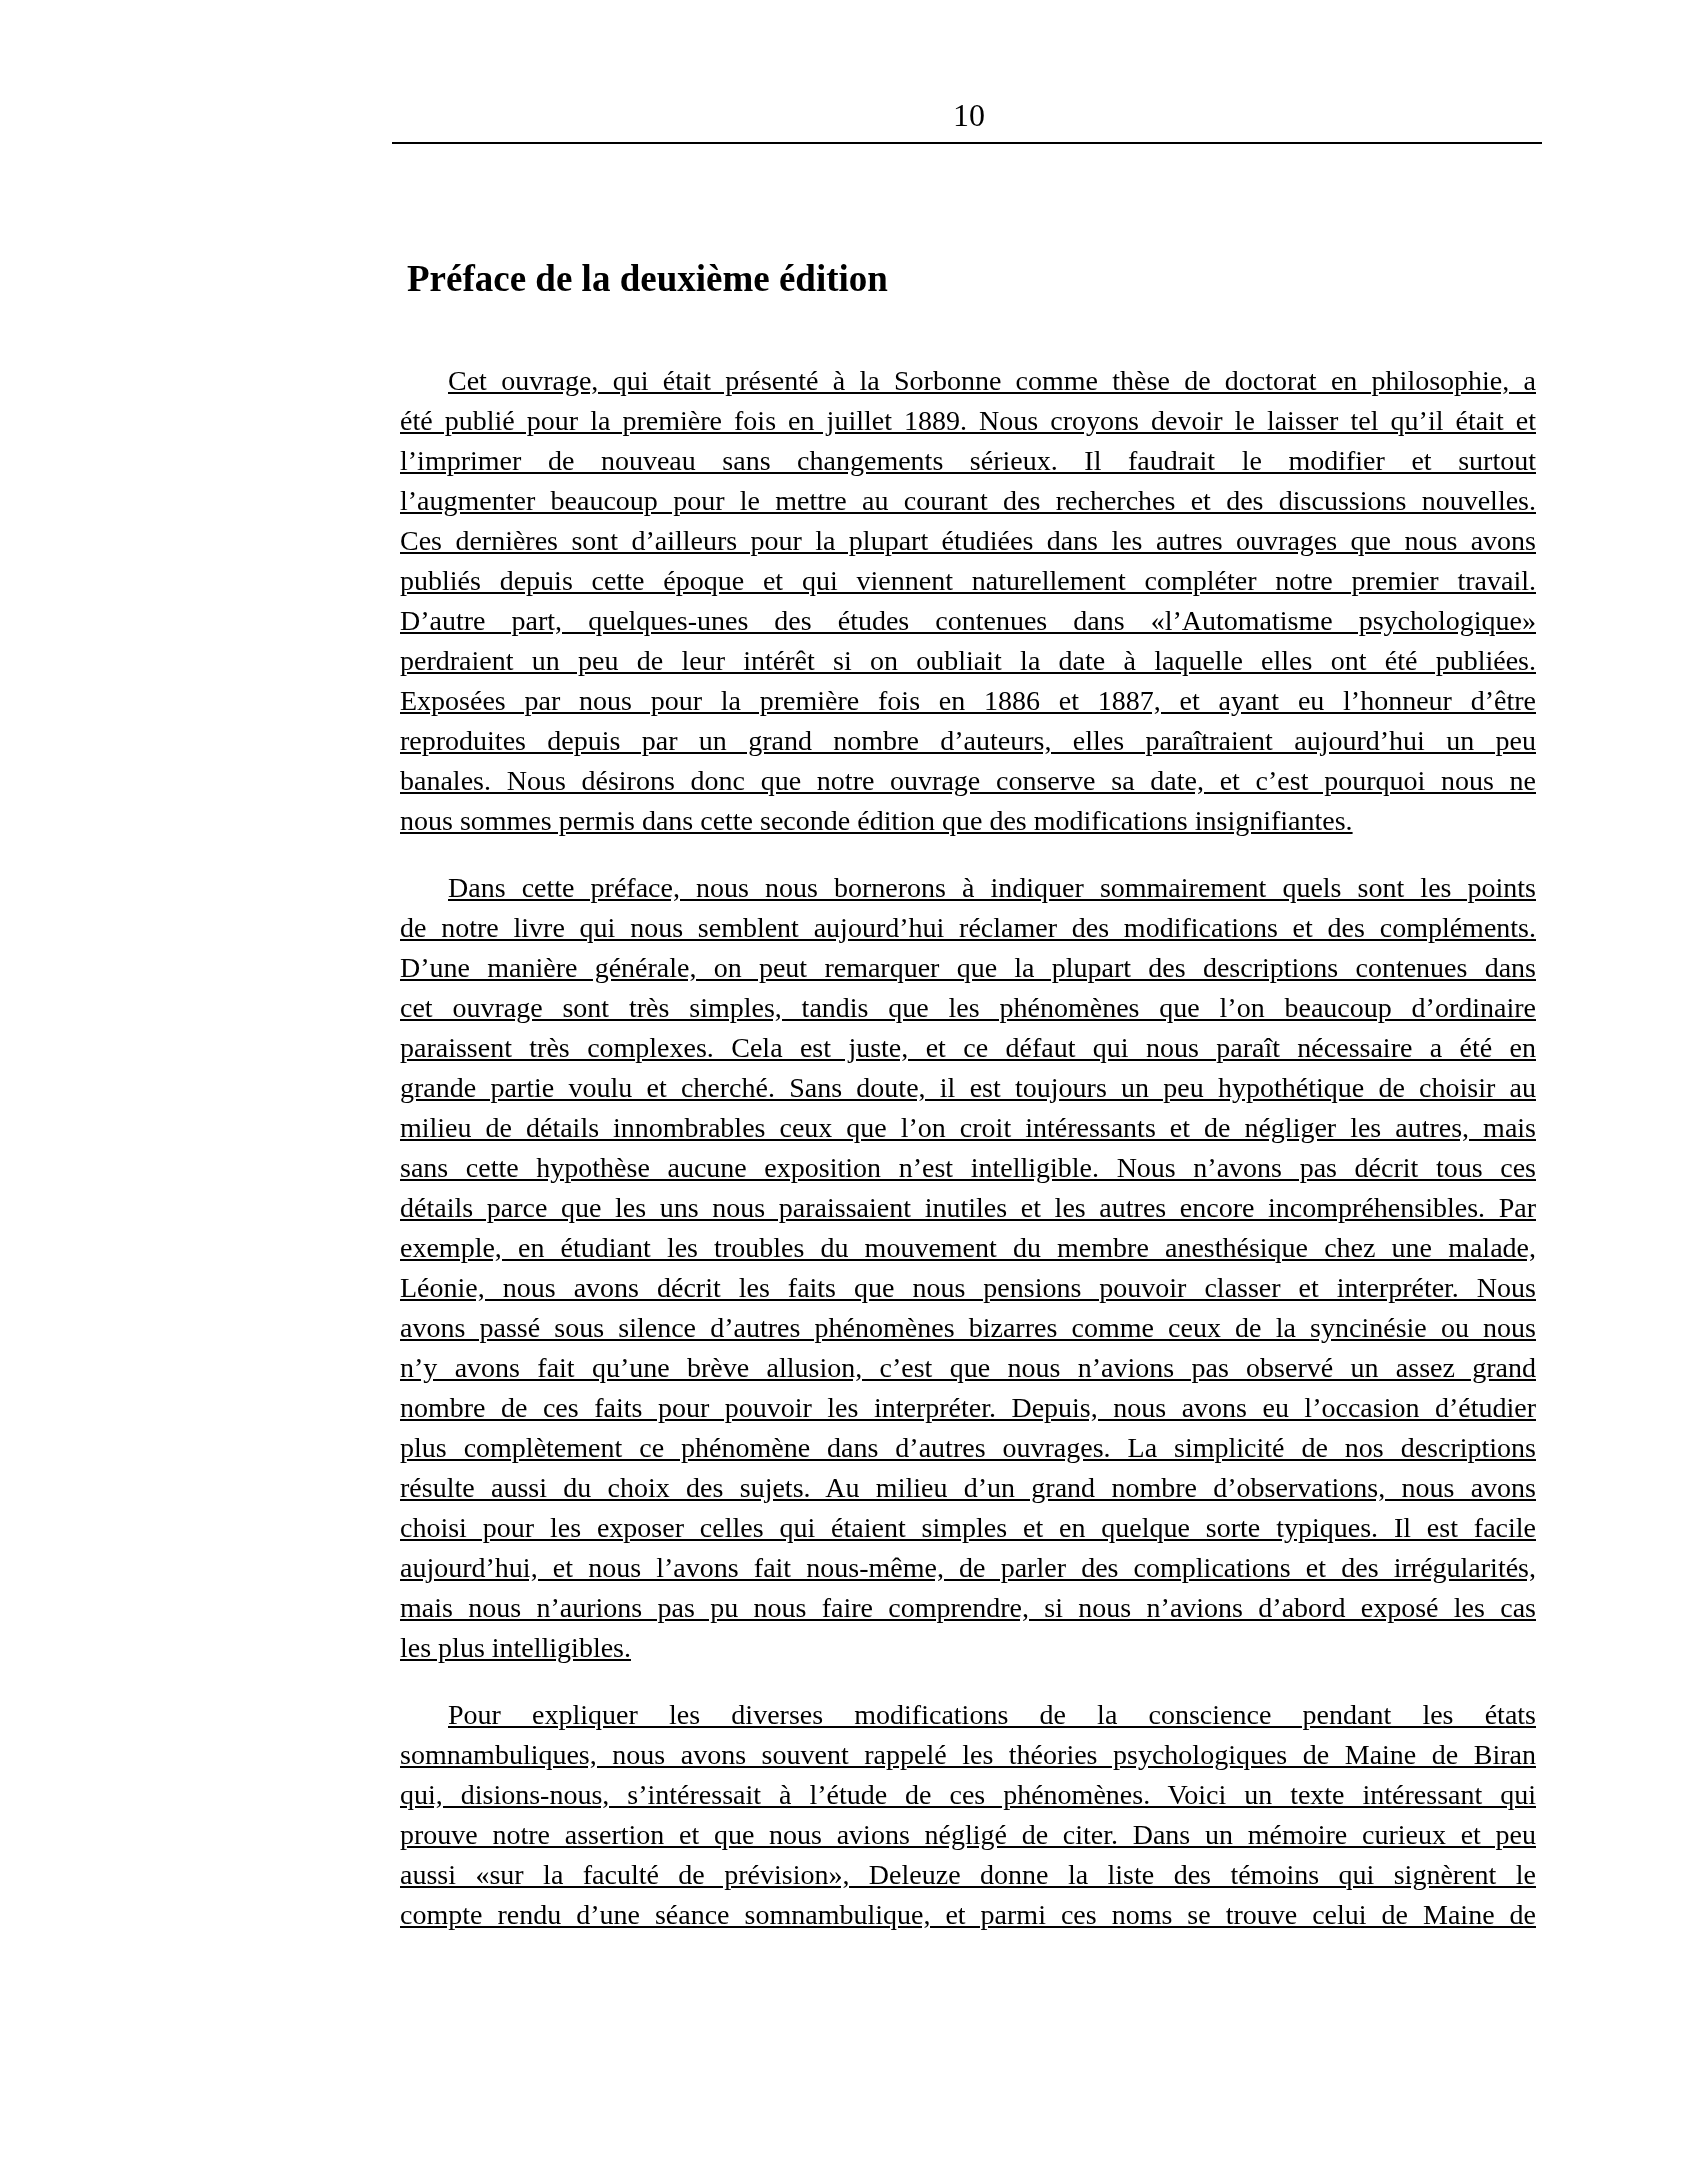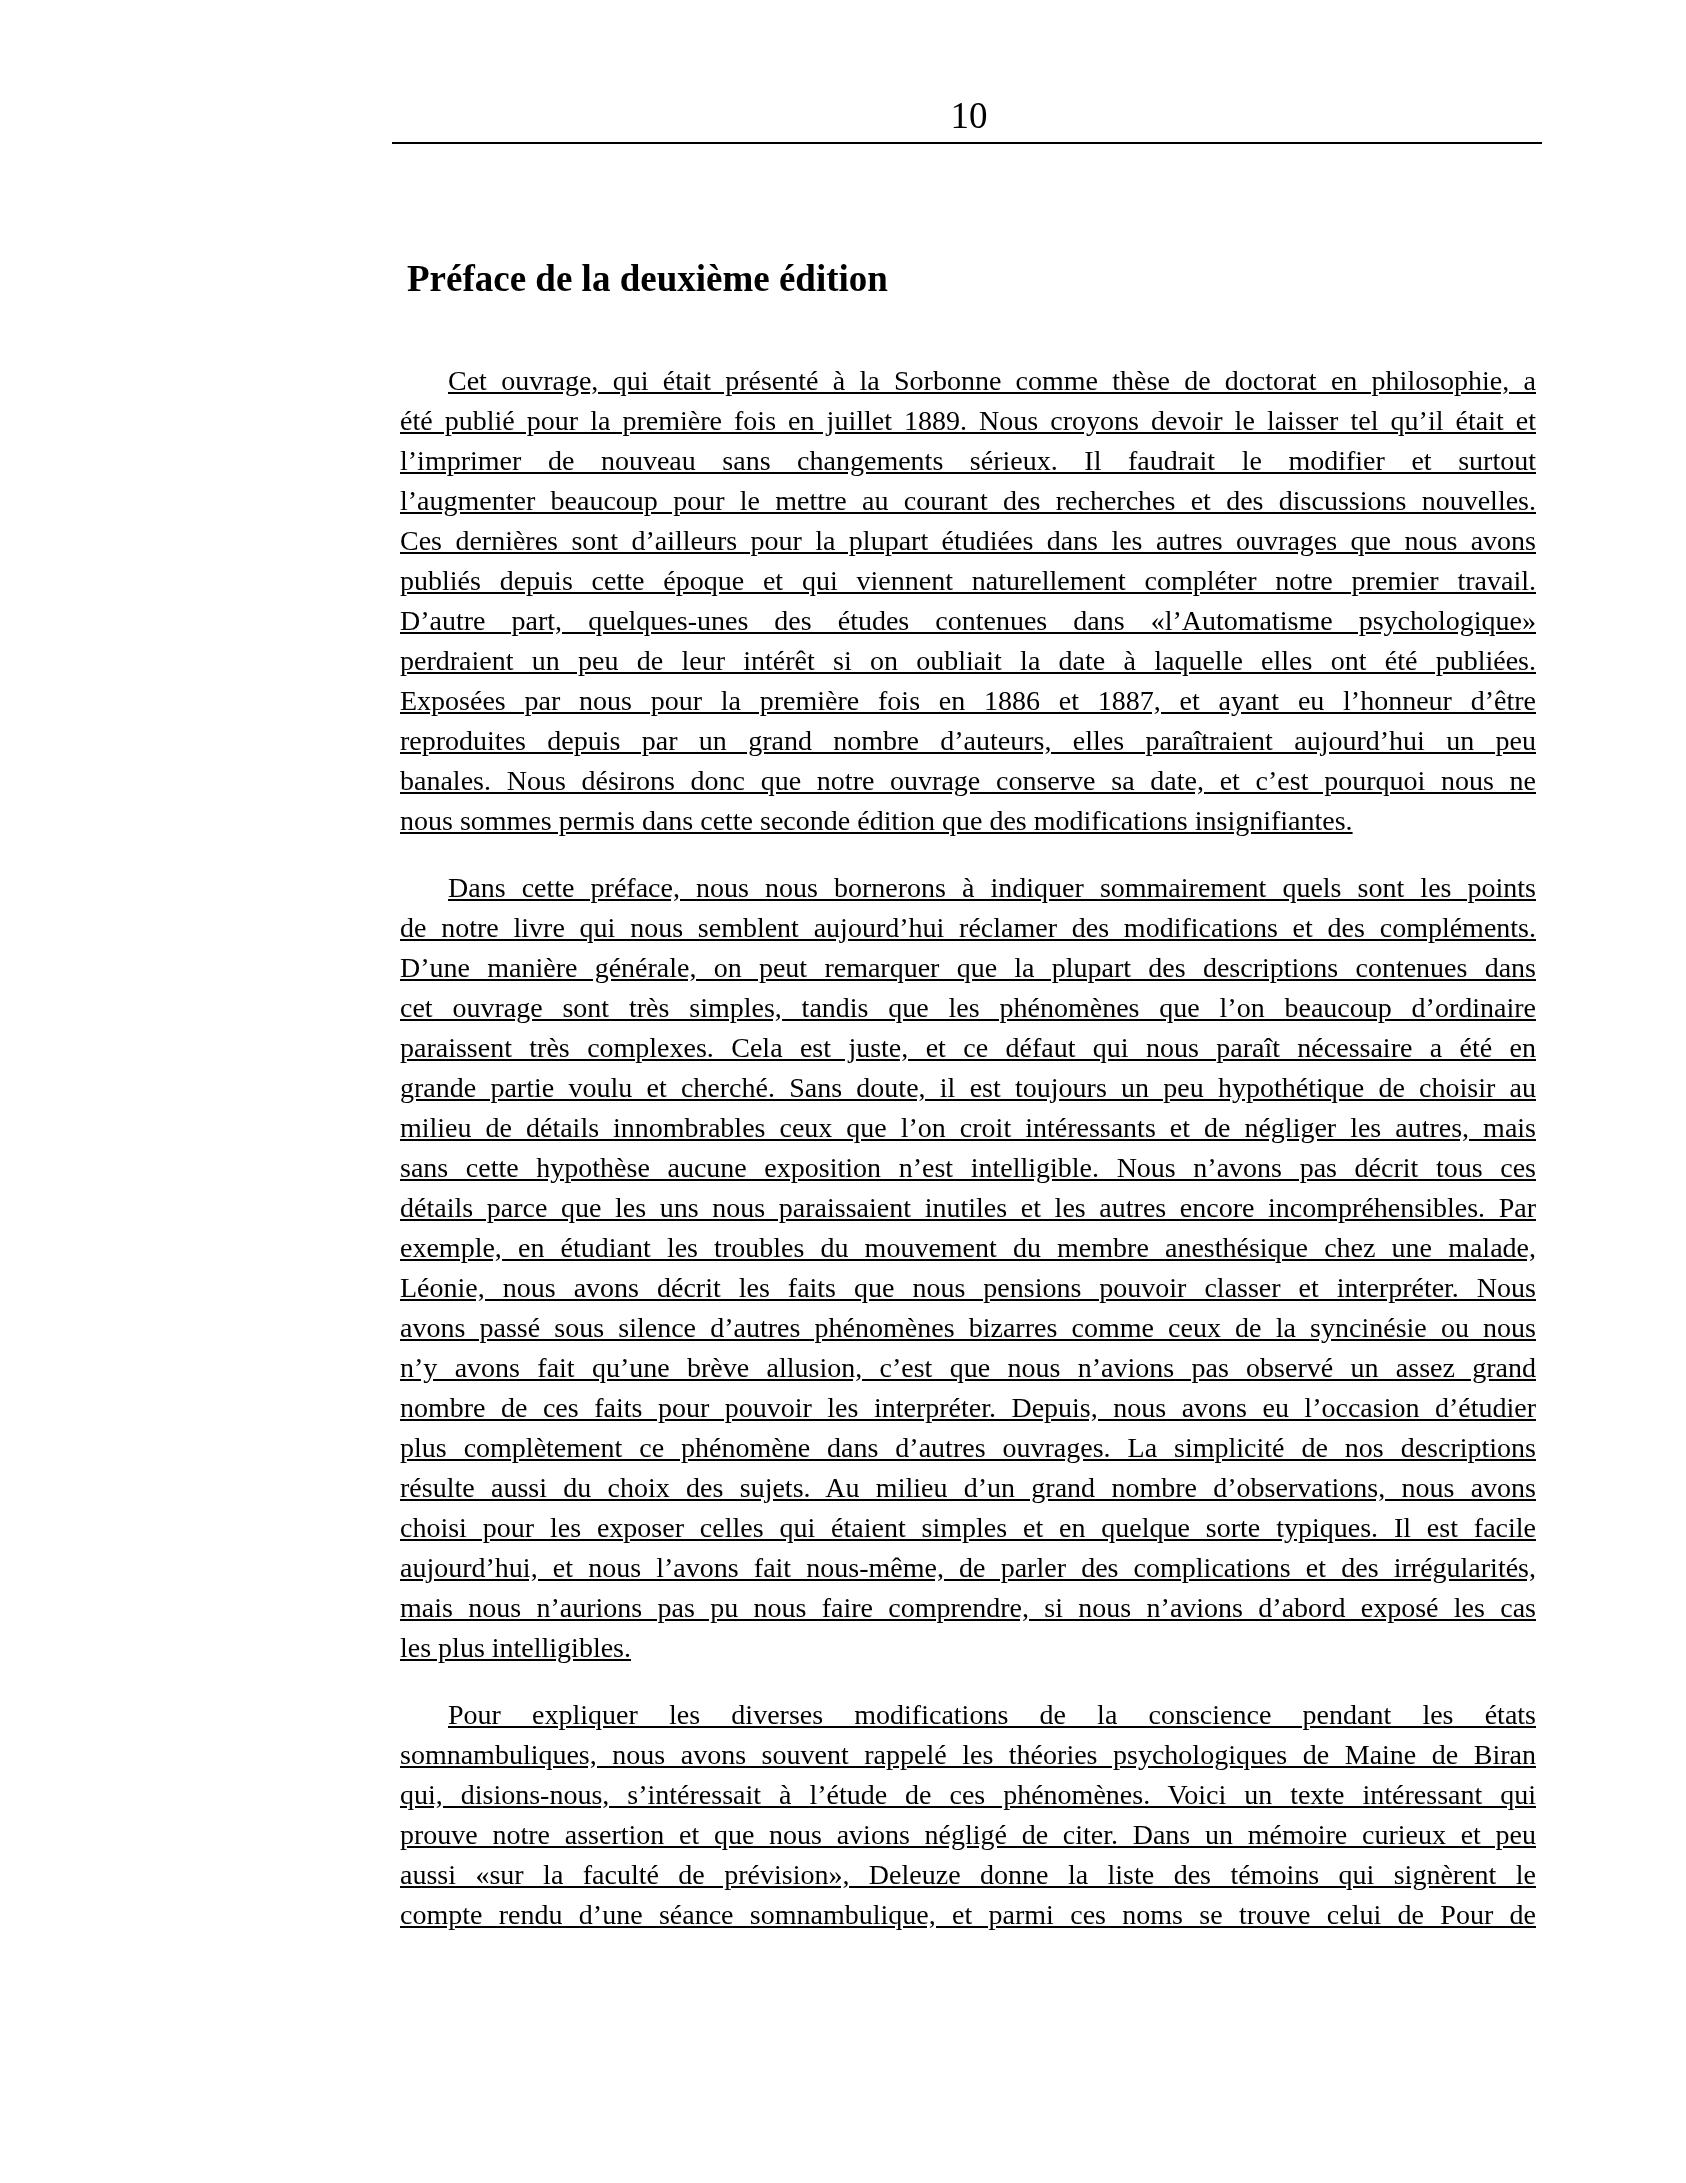--- a/index.html
+++ b/index.html
@@ -15,21 +15,21 @@
       font-family: "Liberation Serif", "DejaVu Serif", serif;
       color: #000000;
     }
     .page-number {
       position: absolute;
       left: 392px;
       width: 1150px;
       top: 97px;
       height: 37px;
       text-align: center;
-      font-size: 37px;
+      font-size: 32px;
       line-height: 37px;
       padding-left: 4px;
       box-sizing: border-box;
     }
     .header-rule {
       position: absolute;
       left: 392px;
       width: 1150px;
       top: 142px;
       height: 2px;
@@ -117,16 +117,16 @@
       <span class="line">aujourd’hui, et nous l’avons fait nous-même, de parler des complications et des irrégularités,</span>
       <span class="line">mais nous n’aurions pas pu nous faire comprendre, si nous n’avions d’abord exposé les cas</span>
       <span class="line last">les plus intelligibles.</span>
     </p>
     <p class="paragraph">
       <span class="line first">Pour expliquer les diverses modifications de la conscience pendant les états</span>
       <span class="line">somnambuliques, nous avons souvent rappelé les théories psychologiques de Maine de Biran</span>
       <span class="line">qui, disions-nous, s’intéressait à l’étude de ces phénomènes. Voici un texte intéressant qui</span>
       <span class="line">prouve notre assertion et que nous avions négligé de citer. Dans un mémoire curieux et peu</span>
       <span class="line">aussi «sur la faculté de prévision», Deleuze donne la liste des témoins qui signèrent le</span>
-      <span class="line">compte rendu d’une séance somnambulique, et parmi ces noms se trouve celui de Pour de</span>
+      <span class="line">compte rendu d’une séance somnambulique, et parmi ces noms se trouve celui de Maine de</span>
     </p>
   </div>
 
 
 </body></html>

